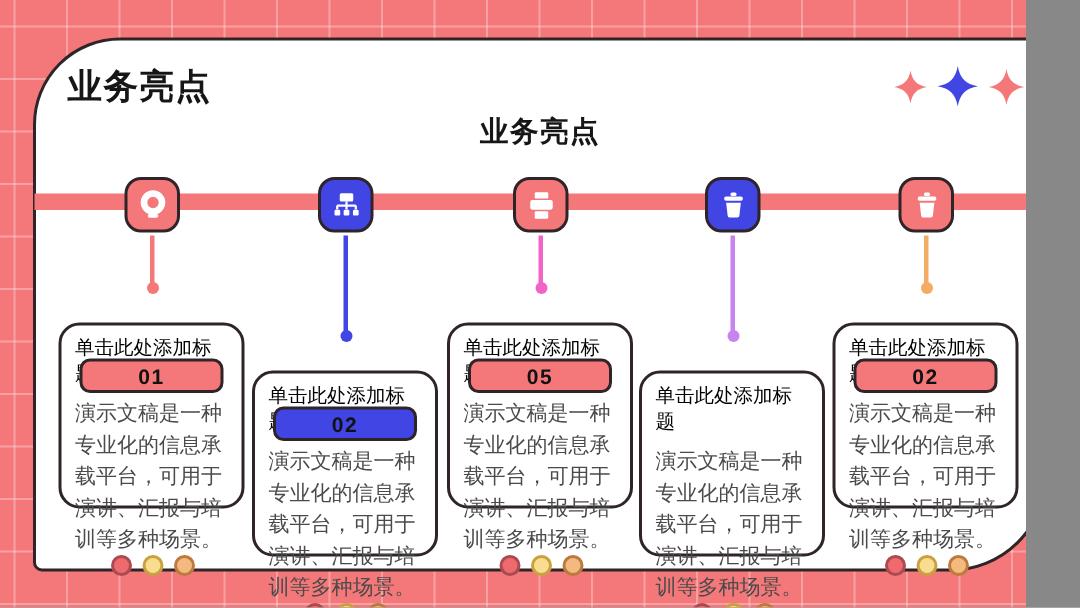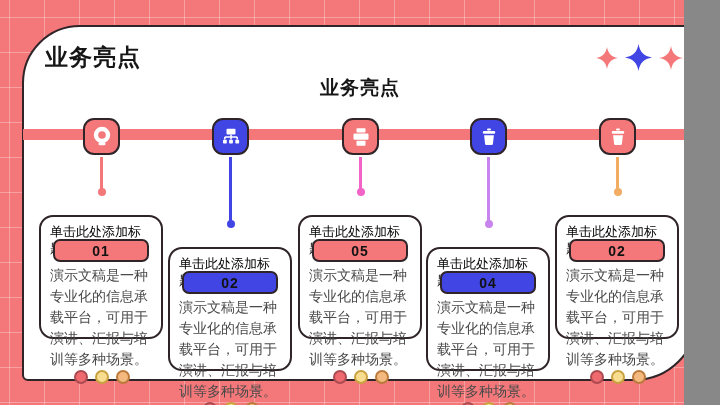--- a/index.html
+++ b/index.html
@@ -176,23 +176,20 @@
   <div class="item low" style="left: 425px; --accent: #4145E4; --connector: #C884EE;">
     <div class="chip">
       <svg width="24" height="24" viewBox="0 0 24 24">
         <rect x="10" y="3.4" width="4" height="2.2" rx="1" fill="#fff"></rect>
         <rect x="5.8" y="6" width="12.4" height="2.8" rx="1.2" fill="#fff"></rect>
         <path d="M7.1 10.2 h9.8 l-1 8.7 q-0.12 1.1 -1.2 1.1 h-5.4 q-1.08 0 -1.2 -1.1 Z" fill="#fff"></path>
       </svg>
     </div>
     <div class="connector"></div>
     <div class="cdot-line"></div>
-    <div class="badge">
-        <span>04</span>
-      </div>
     <div class="card">
       <div class="card-title">单击此处添加标题</div>
       <div class="card-body">演示文稿是一种专业化的信息承载平台，可用于演讲、汇报与培训等多种场景。</div>
       <div class="dots">
           <span class="d0"></span>
           <span class="d1"></span>
           <span class="d2"></span>
         </div>
     </div>
   </div>

